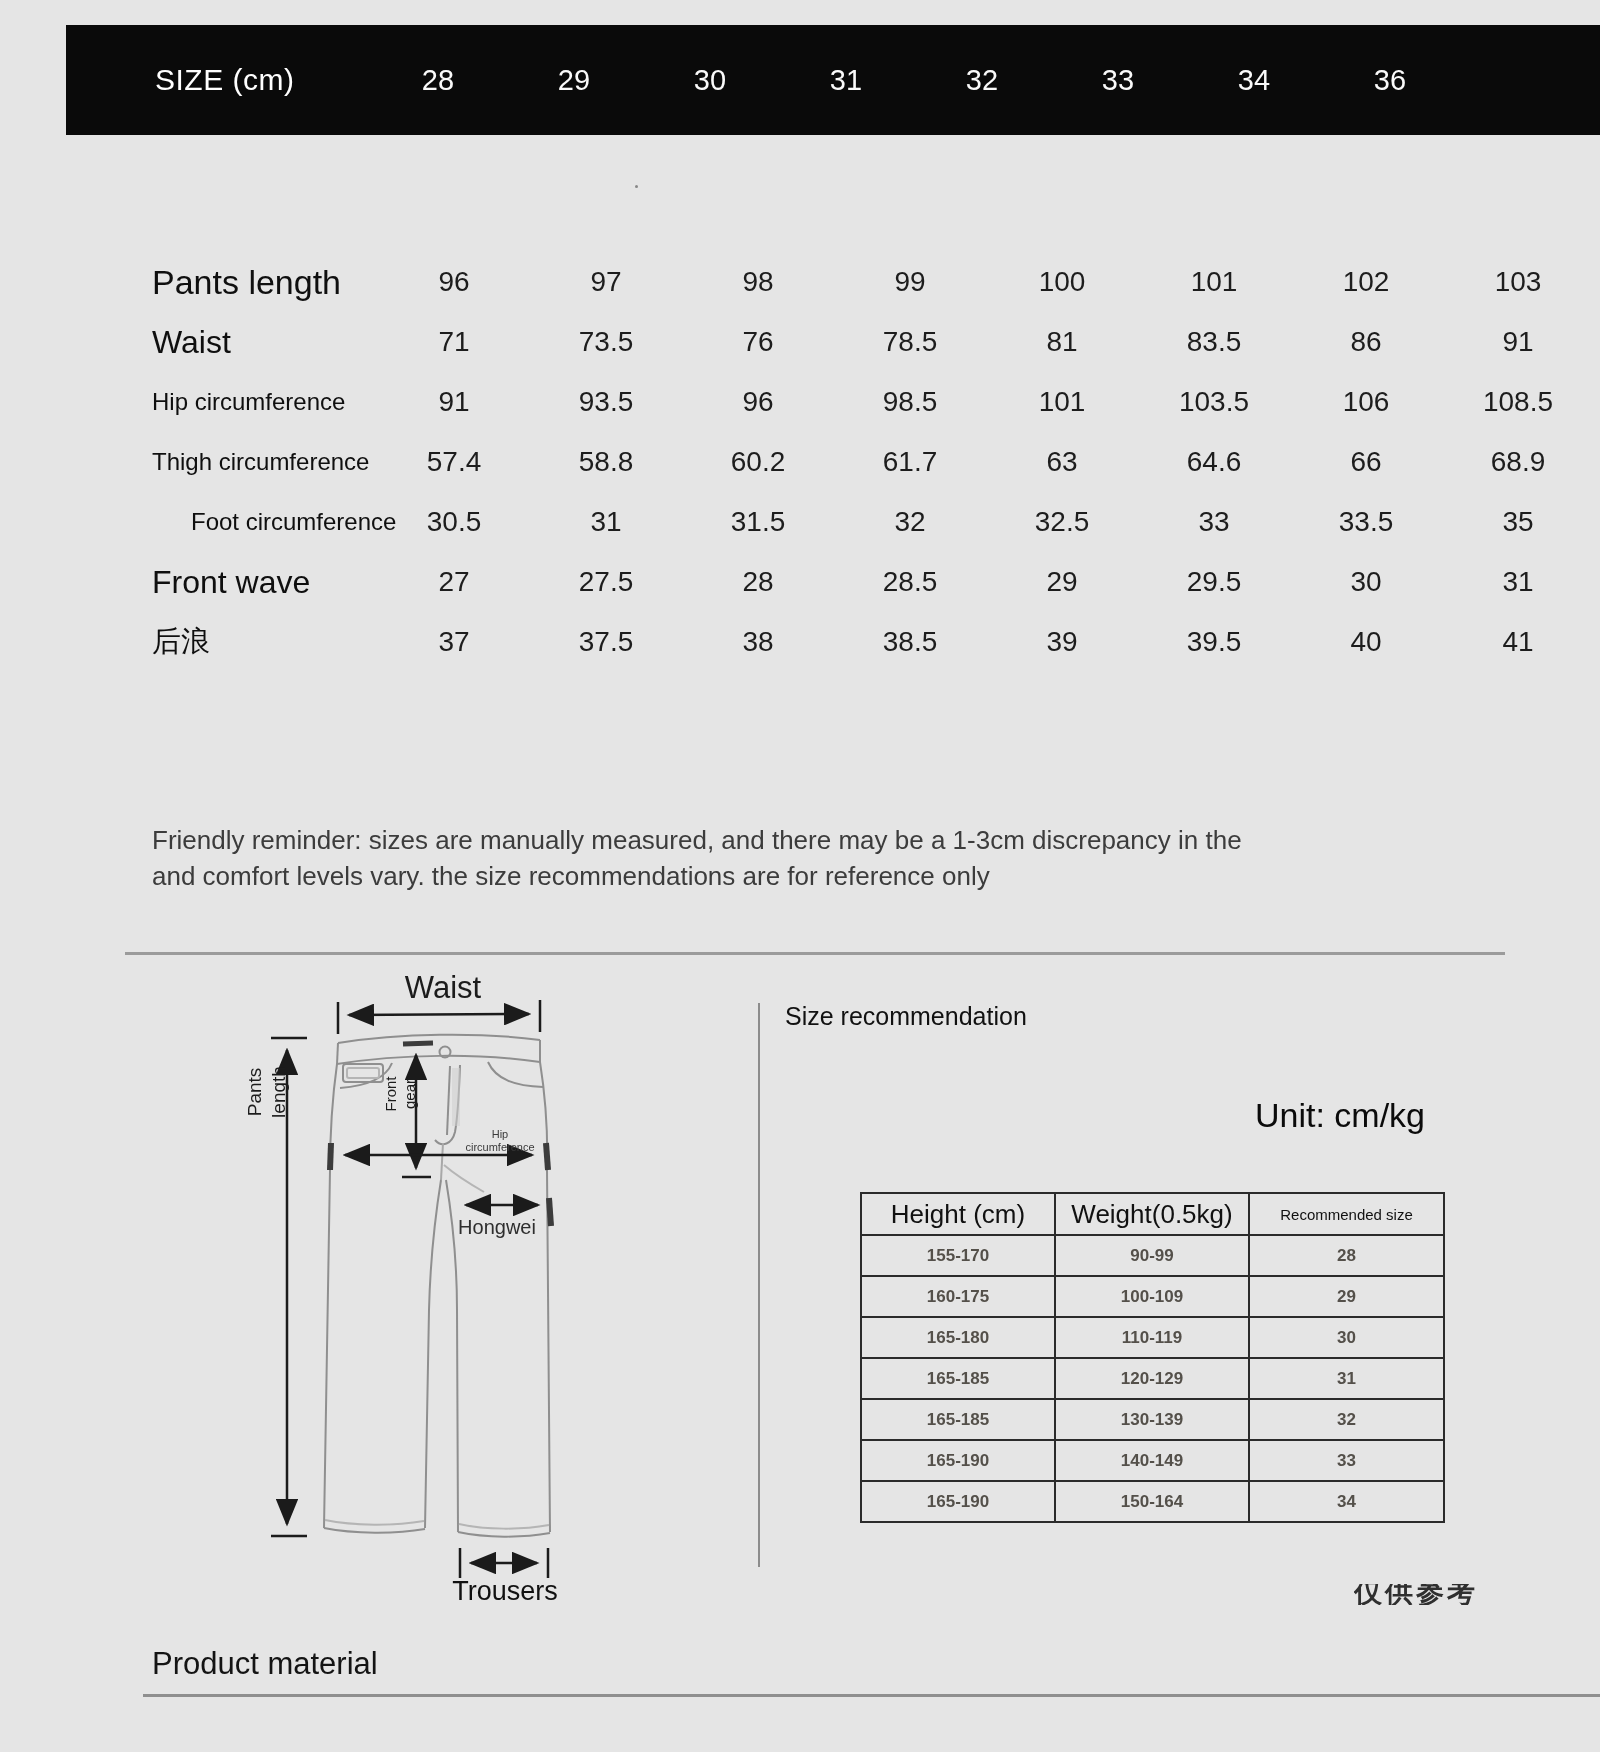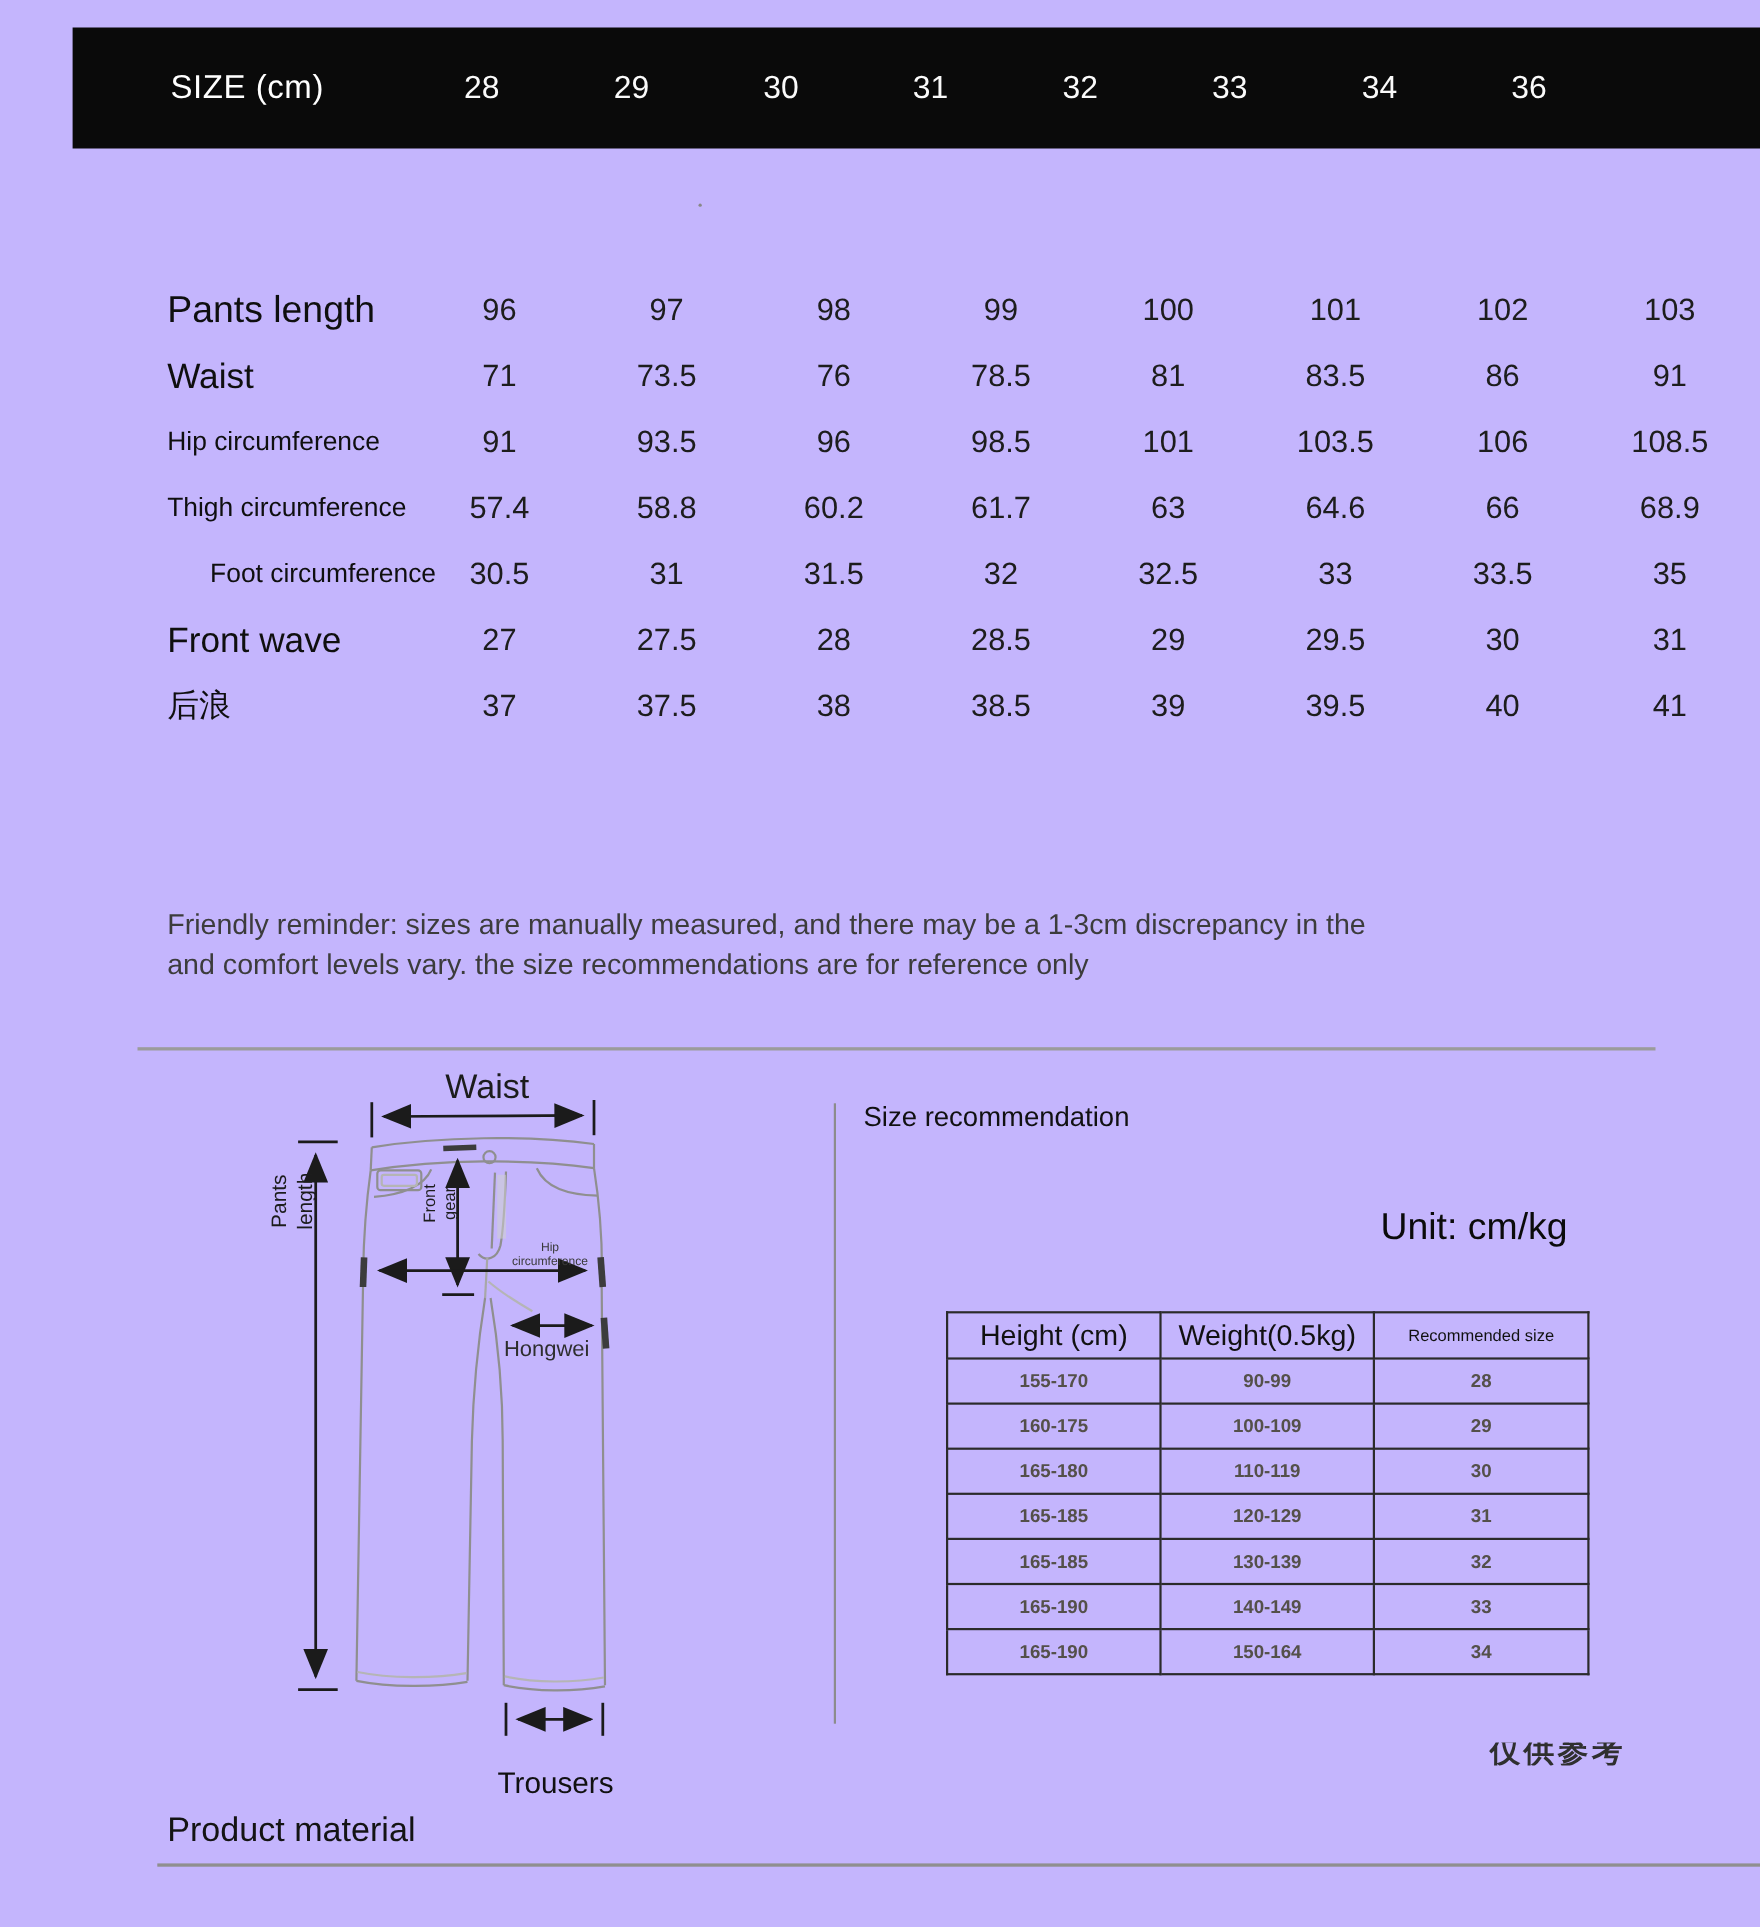--- a/index.html
+++ b/index.html
@@ -1,16 +1,16 @@
 <!DOCTYPE html>
 <html><head>
 <meta charset="utf-8">
 <style>
   html,body{margin:0;padding:0;background:#fff;}
-  .page{position:relative;width:1600px;height:1752px;background:#c4b5fd;overflow:hidden;
+  .page{position:relative;width:1600px;height:1752px;background:#e5e5e5;overflow:hidden;
         font-family:"Liberation Sans","DejaVu Sans",sans-serif;color:#1a1a1a;}
 
   
   .size-bar{position:absolute;left:66px;top:25px;width:1451px;height:110px;background:#0a0a0a;
             display:grid;grid-template-columns:215px repeat(8,136px);align-items:center;
             padding-left:89px;box-sizing:content-box;}
   .size-bar .bar-label{color:#fff;font-size:30px;letter-spacing:.5px;}
   .size-bar .cell{color:#fafafa;font-size:29px;text-align:center;}
 
   
@@ -34,21 +34,21 @@
   .vdivider{position:absolute;left:758px;top:1003px;width:2px;height:564px;background:#8c8c8c;}
 
   
   .dlabel{position:absolute;text-align:center;color:#1c1c1c;}
   .lbl-waist{left:383px;top:970px;width:120px;font-size:31px;}
   .vrot{transform:rotate(-90deg);}
   .lbl-pl{left:208px;top:1067px;width:120px;height:50px;font-size:19px;line-height:24px;}
   .lbl-fg{left:361px;top:1074px;width:80px;height:40px;font-size:15px;line-height:19px;}
   .lbl-hip{left:445px;top:1128px;width:110px;font-size:11px;line-height:13px;color:#3a3a3a;}
   .lbl-hw{left:437px;top:1216px;width:120px;font-size:20px;color:#2e2e2e;}
-  .lbl-tr{left:425px;top:1576px;width:160px;font-size:27px;color:#111;margin-top:30px;}
+  .lbl-tr{left:425px;top:1576px;width:160px;font-size:27px;color:#111;}
 
   .diagram-svg{position:absolute;left:140px;top:940px;}
 
   
   .rec-title{position:absolute;left:785px;top:1002px;font-size:25px;color:#111;margin:0;font-weight:normal;}
   .unit-label{position:absolute;left:1255px;top:1096px;font-size:34px;color:#0b0b0b;}
   table.rec{position:absolute;left:860px;top:1192px;width:583px;border-collapse:collapse;table-layout:fixed;}
   table.rec col:nth-child(1){width:194px;}
   table.rec col:nth-child(2){width:194px;}
   table.rec col:nth-child(3){width:195px;}

